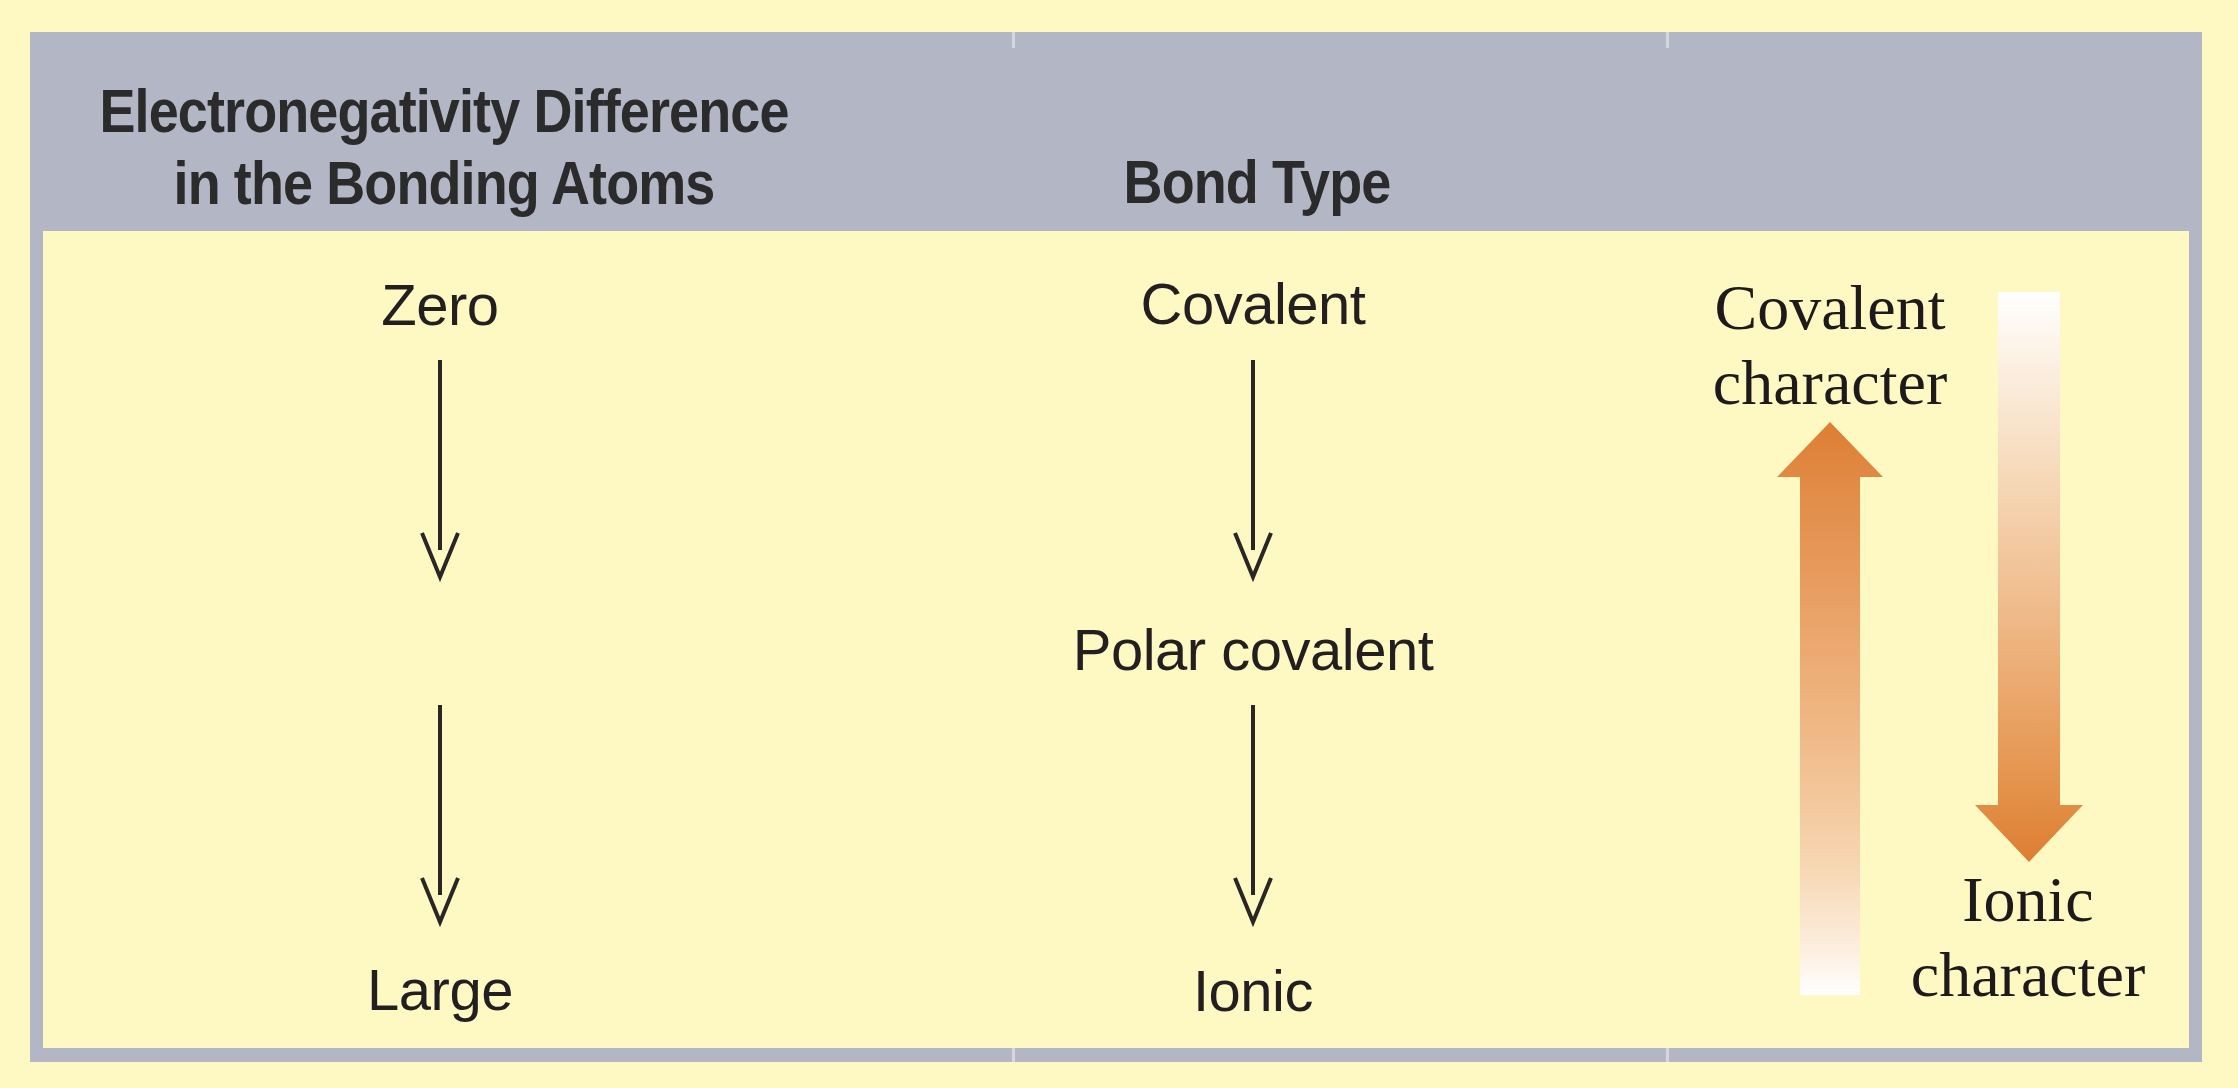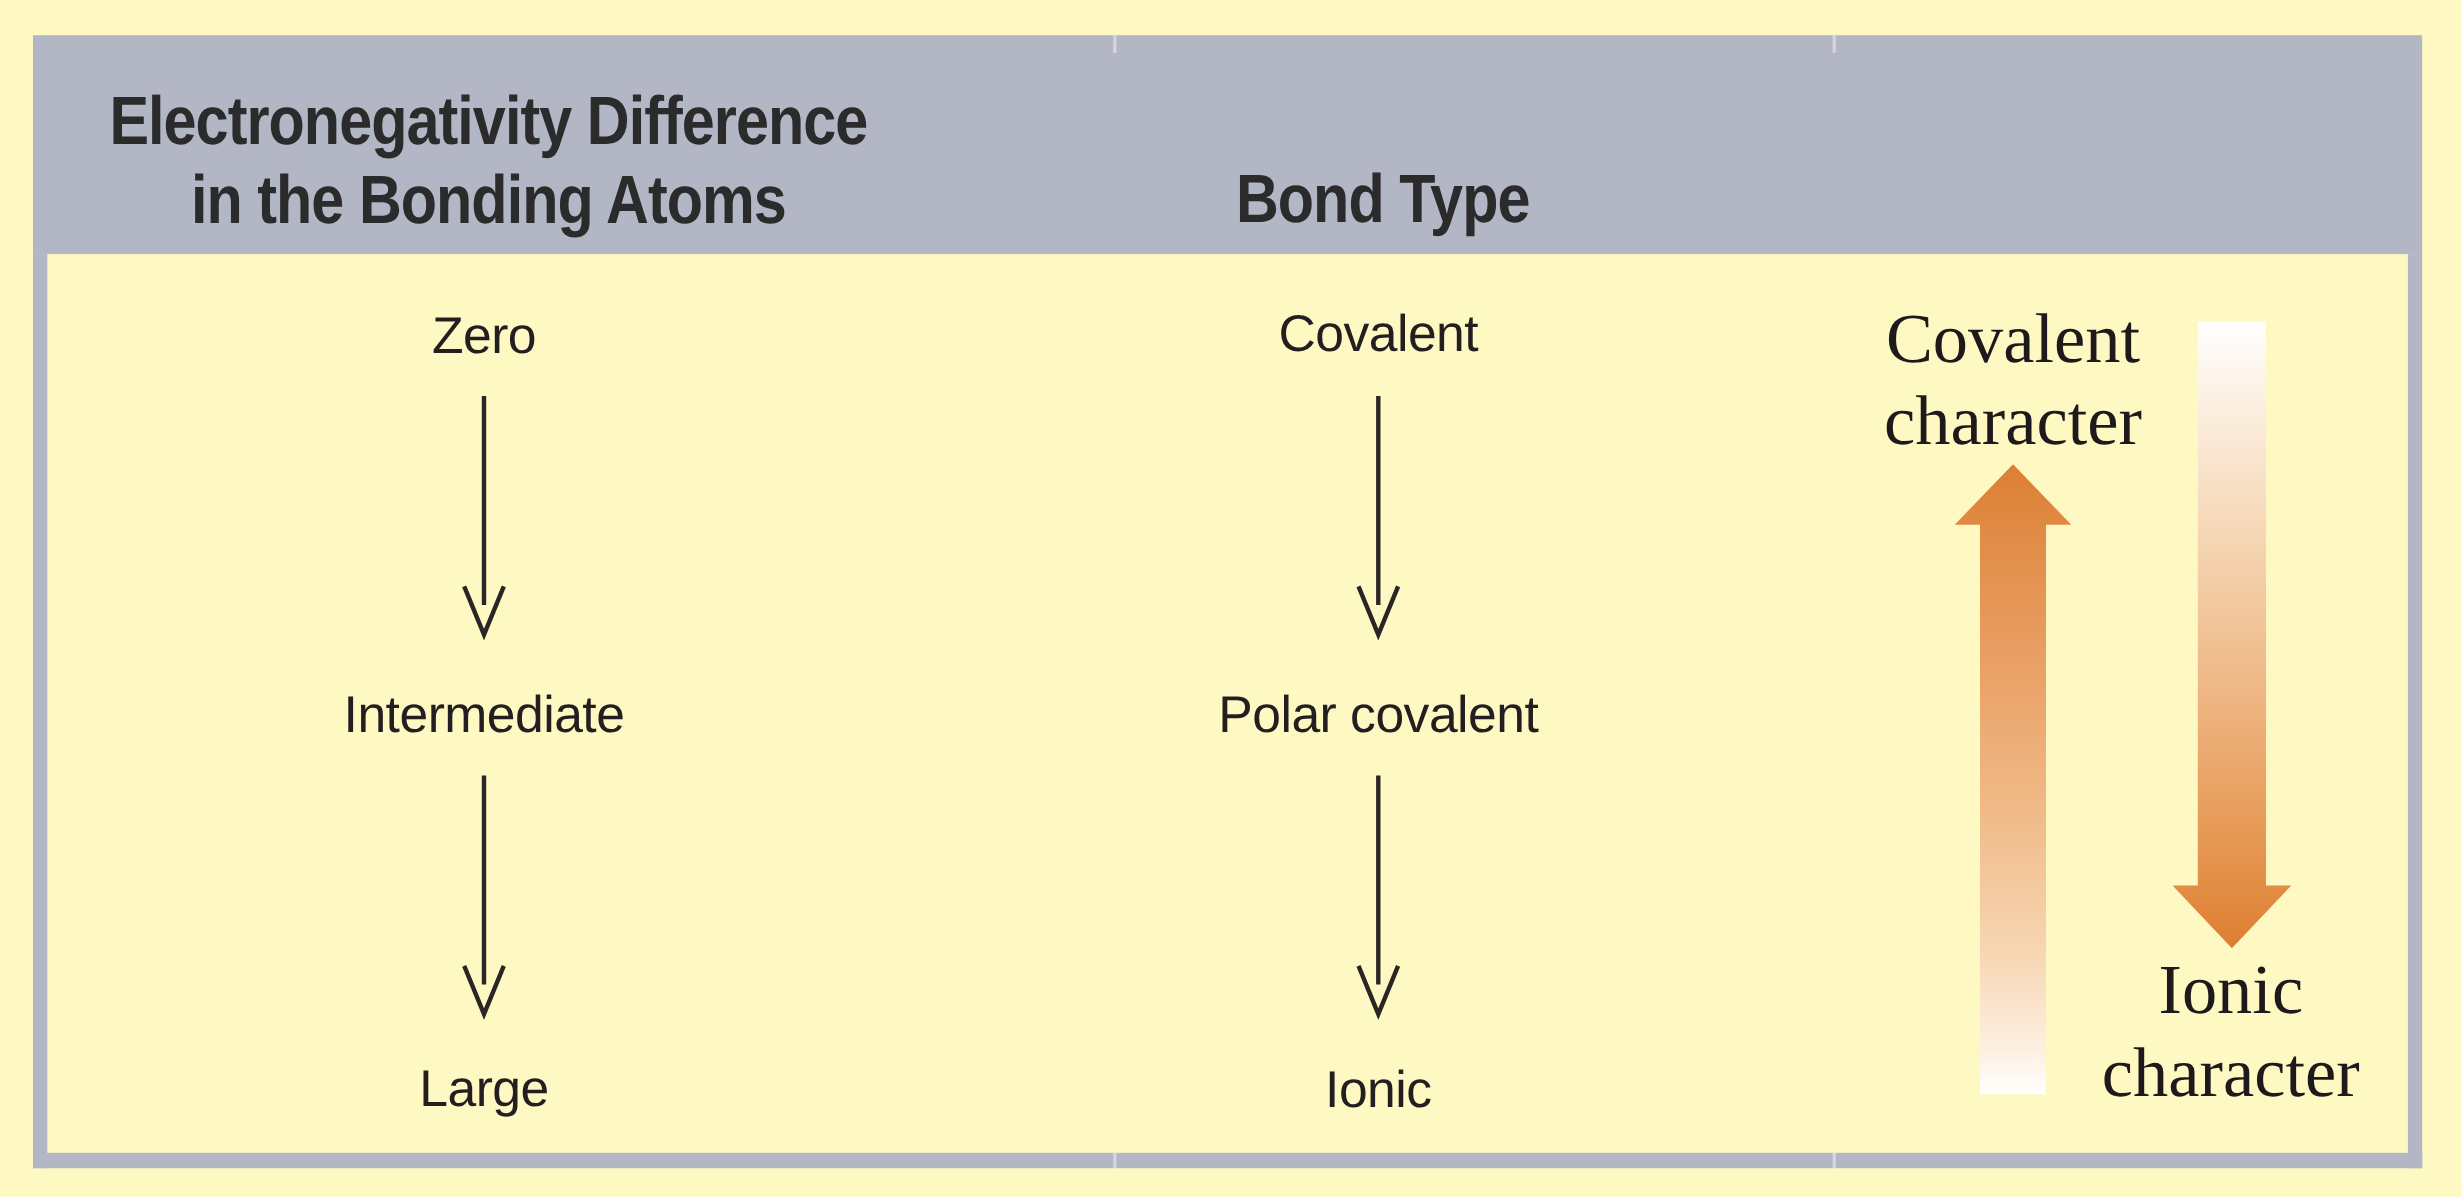--- a/index.html
+++ b/index.html
@@ -34,21 +34,21 @@
     white-space:nowrap;
     transform:translate(-50%,-50%) scaleX(0.87);
   }
   .hdr-col1{left:444px;top:147px;}
   .hdr-col2{left:1257px;top:181px;line-height:normal;}
 
   
   .cell-label{
     position:absolute;
     transform:translate(-50%,-50%);
-    font-size:47px;
+    font-size:58px;
     letter-spacing:-0.5px;
     color:#231f20;
     white-space:nowrap;
   }
 
   
   .flow-arrow{position:absolute;width:60px;height:224px;}
   .flow-arrow svg{display:block;}
 
   
@@ -97,21 +97,20 @@
   </div>
   <div class="hdr-text hdr-col2">Bond Type</div>
 
   <div class="cell-label" style="left:440px;top:304px;">Zero</div>
   <div class="flow-arrow" style="left:410px;top:358px;">
     <svg width="60" height="224" viewBox="0 0 60 224">
       <line x1="30" y1="2" x2="30" y2="192" stroke="#2a2626" stroke-width="4"></line>
       <polyline points="12,175 30,219 48,175" fill="none" stroke="#2a2626" stroke-width="4"></polyline>
     </svg>
   </div>
-  <div class="cell-label" style="left:440px;top:649px;">Intermediate</div>
   <div class="flow-arrow" style="left:410px;top:703px;">
     <svg width="60" height="224" viewBox="0 0 60 224">
       <line x1="30" y1="2" x2="30" y2="192" stroke="#2a2626" stroke-width="4"></line>
       <polyline points="12,175 30,219 48,175" fill="none" stroke="#2a2626" stroke-width="4"></polyline>
     </svg>
   </div>
   <div class="cell-label" style="left:440px;top:989px;">Large</div>
 
   <div class="cell-label" style="left:1253px;top:303px;">Covalent</div>
   <div class="flow-arrow" style="left:1223px;top:358px;">

